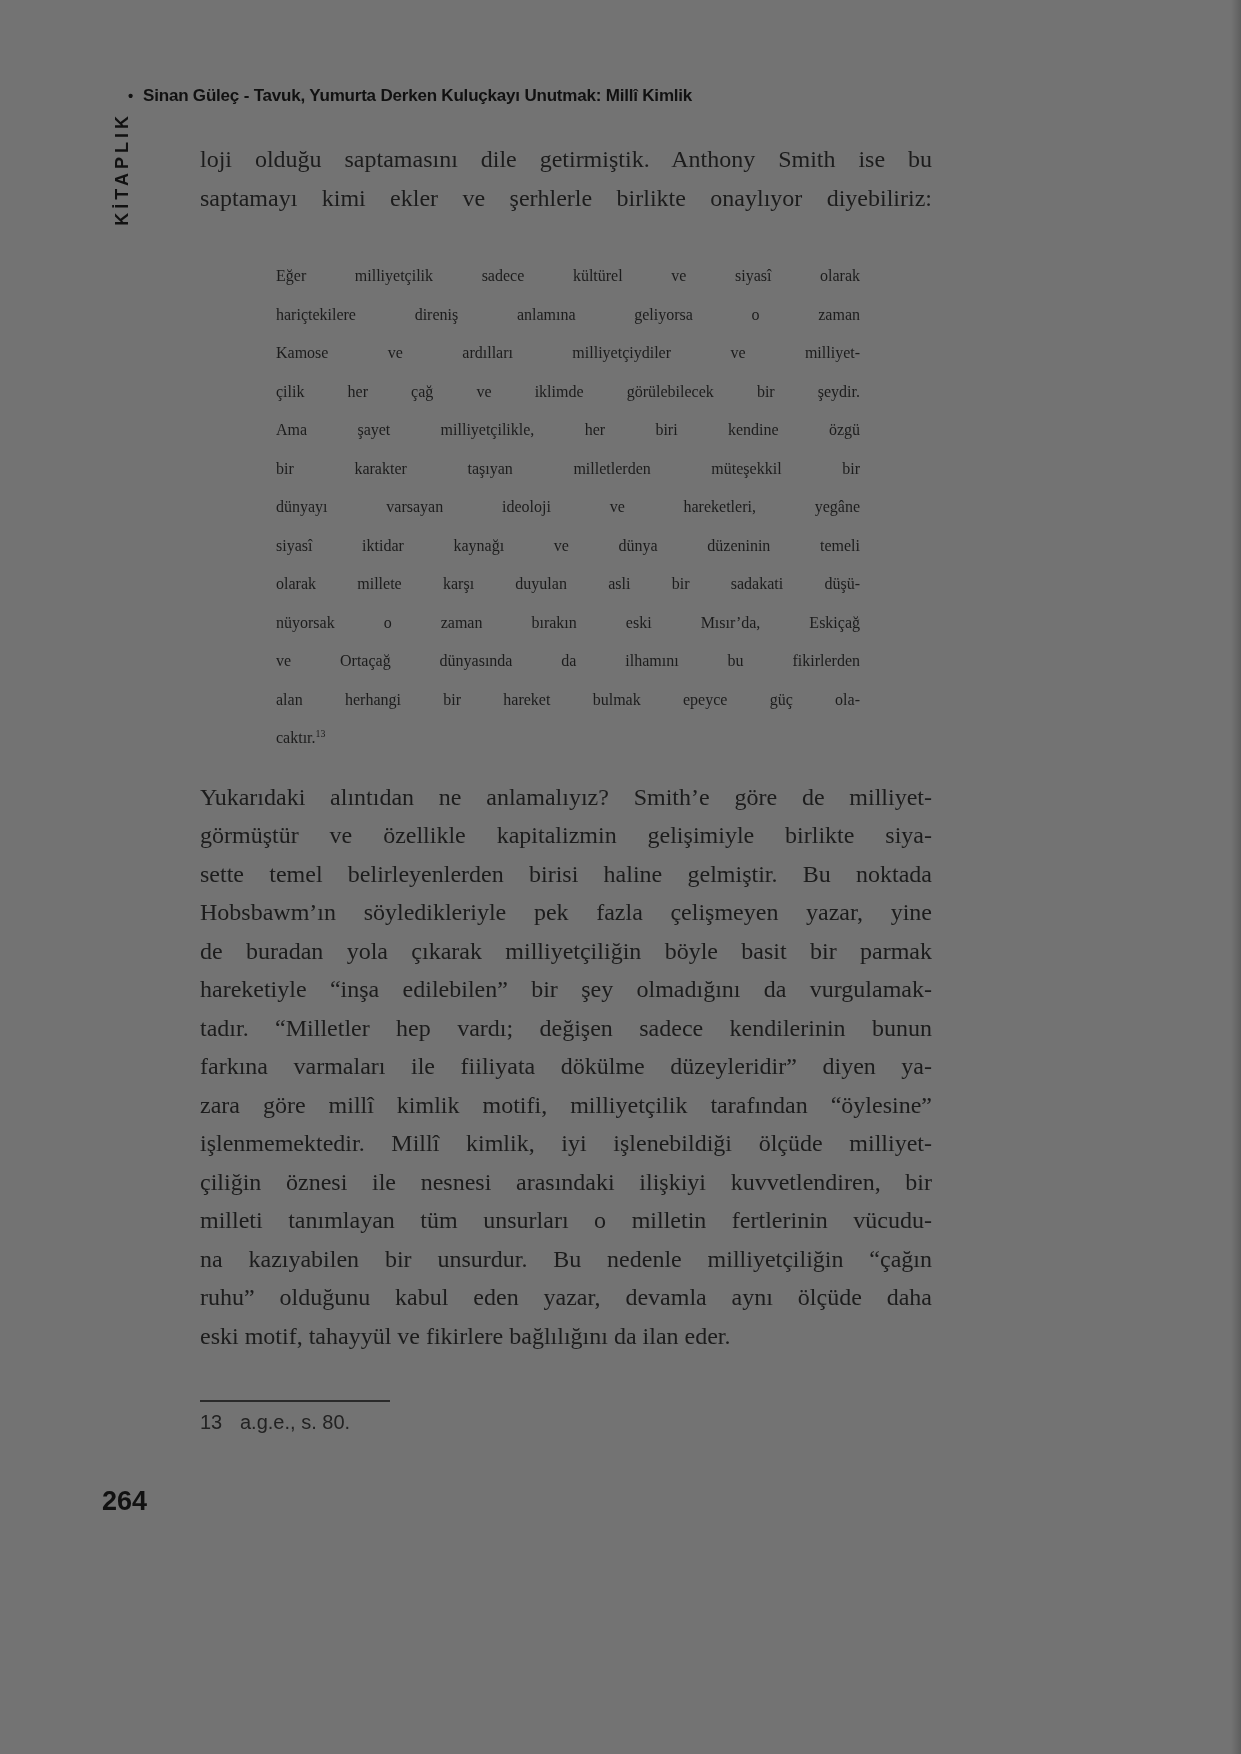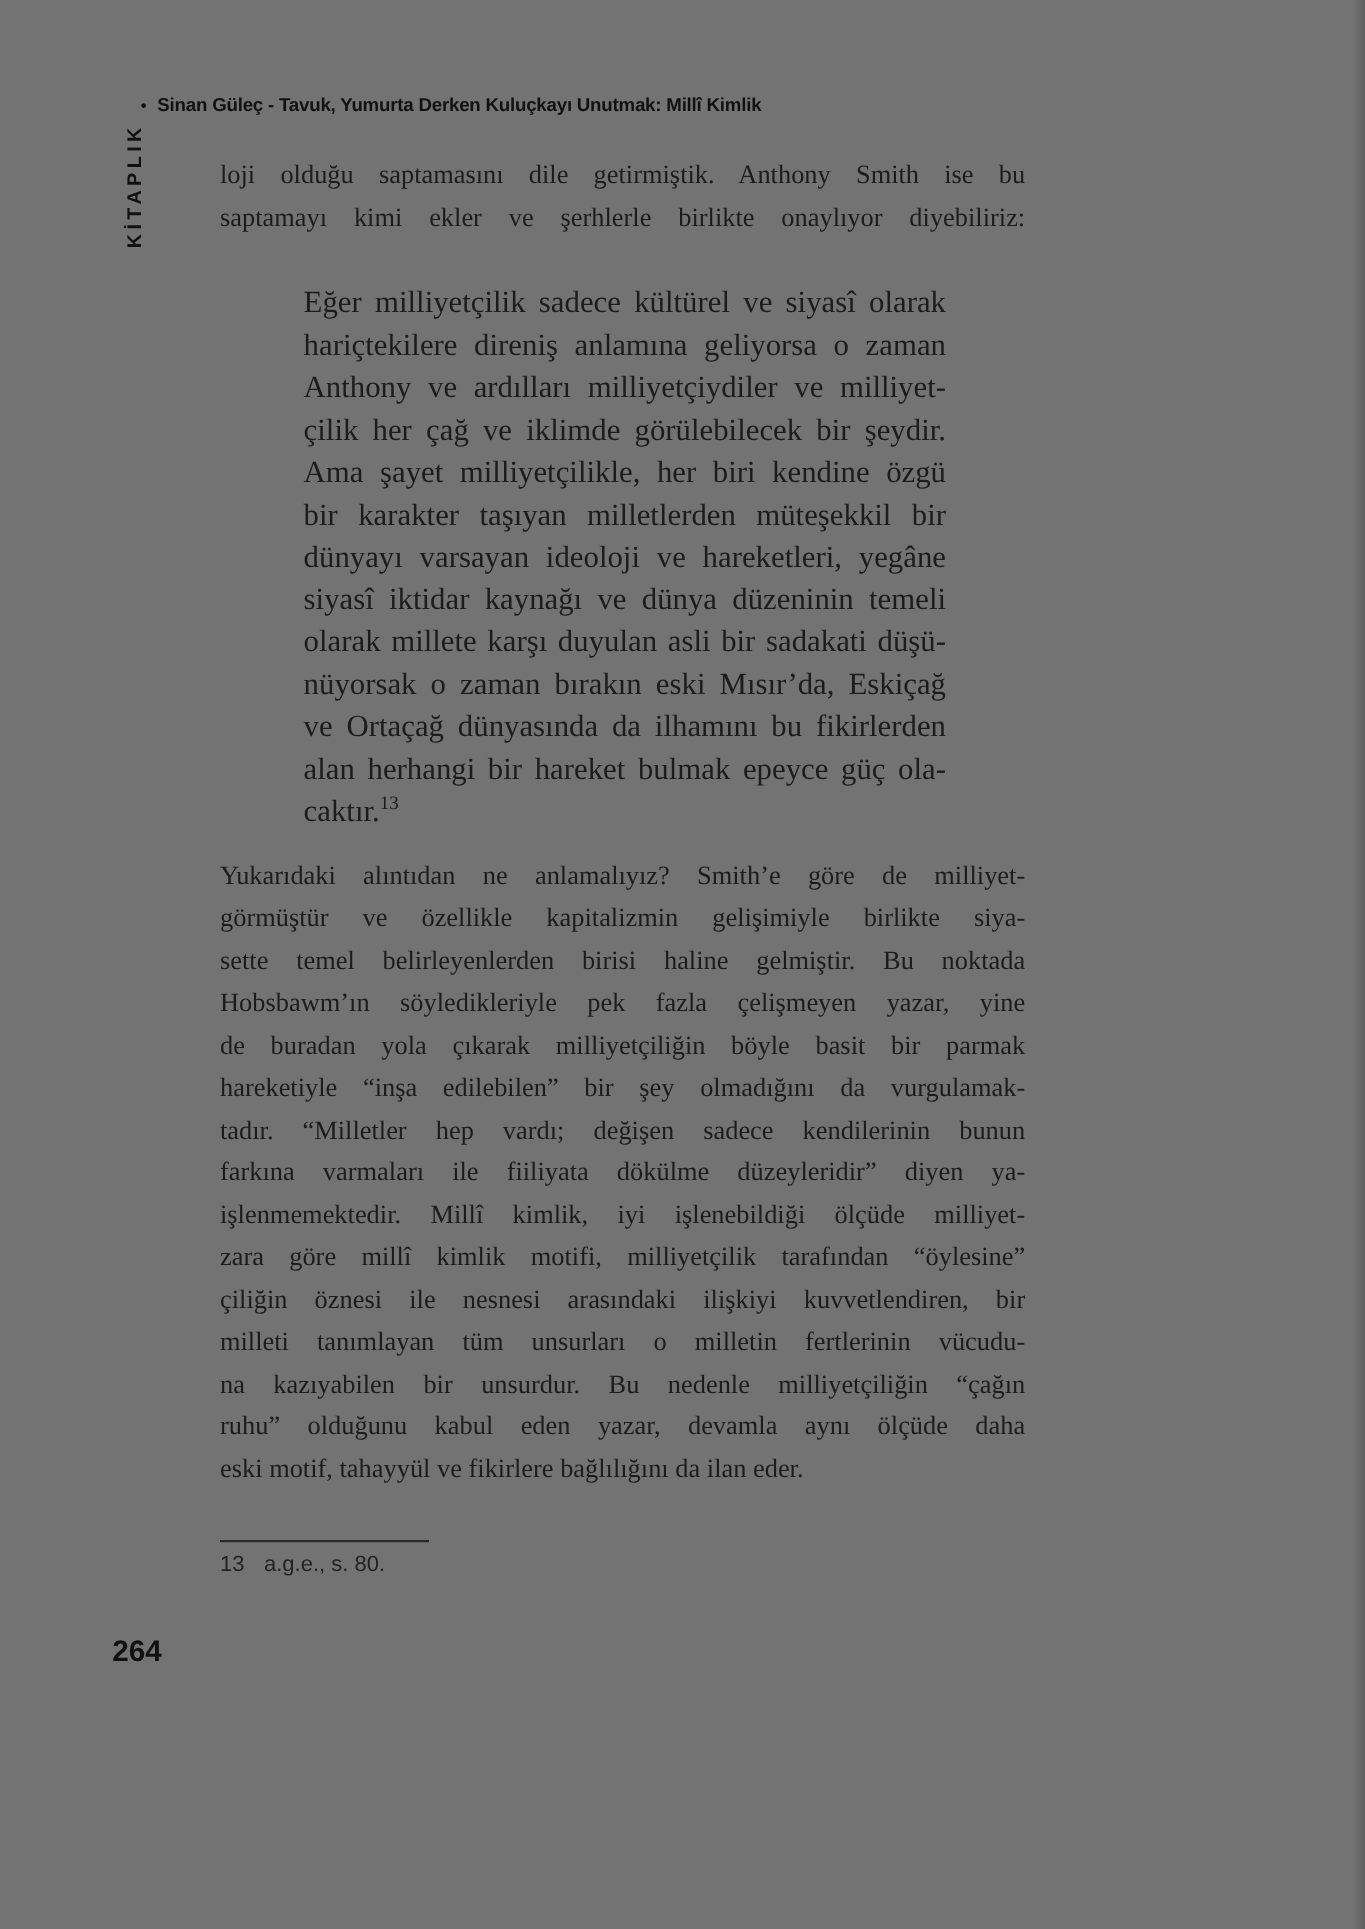--- a/index.html
+++ b/index.html
@@ -61,21 +61,21 @@
     text-align-last: justify;
     text-justify: inter-word;
   }
   .line.last {
     text-align: right;
     text-align-last: left;
   }
   .quote {
     margin: 40px 0 20px 76px;
     width: 584px;
-    font-size: 28px;
+    font-size: 16px;
   }
   sup.fn-ref {
     font-size: 0.62em;
     vertical-align: super;
     line-height: 0;
   }
   
   .footnote-area {
     position: absolute;
     left: 200px;
@@ -118,21 +118,21 @@
 
     <div class="para para1">
         <div class="line">loji olduğu saptamasını dile getirmiştik. Anthony Smith ise bu</div>
         <div class="line">saptamayı kimi ekler ve şerhlerle birlikte onaylıyor diyebiliriz:</div>
       </div>
 
     <div class="quote">
       <div>
           <div class="line">Eğer milliyetçilik sadece kültürel ve siyasî olarak</div>
           <div class="line">hariçtekilere direniş anlamına geliyorsa o zaman</div>
-          <div class="line">Anthony ve ardılları milliyetçiydiler ve milliyet-</div>
+          <div class="line">Kamose ve ardılları milliyetçiydiler ve milliyet-</div>
           <div class="line">çilik her çağ ve iklimde görülebilecek bir şeydir.</div>
           <div class="line">Ama şayet milliyetçilikle, her biri kendine özgü</div>
           <div class="line">bir karakter taşıyan milletlerden müteşekkil bir</div>
           <div class="line">dünyayı varsayan ideoloji ve hareketleri, yegâne</div>
           <div class="line">siyasî iktidar kaynağı ve dünya düzeninin temeli</div>
           <div class="line">olarak millete karşı duyulan asli bir sadakati düşü-</div>
           <div class="line">nüyorsak o zaman bırakın eski Mısır’da, Eskiçağ</div>
           <div class="line">ve Ortaçağ dünyasında da ilhamını bu fikirlerden</div>
           <div class="line">alan herhangi bir hareket bulmak epeyce güç ola-</div>
         </div>
@@ -143,22 +143,22 @@
 
     <div class="para para2">
         <div class="line">Yukarıdaki alıntıdan ne anlamalıyız? Smith’e göre de milliyet-</div>
         <div class="line">görmüştür ve özellikle kapitalizmin gelişimiyle birlikte siya-</div>
         <div class="line">sette temel belirleyenlerden birisi haline gelmiştir. Bu noktada</div>
         <div class="line">Hobsbawm’ın söyledikleriyle pek fazla çelişmeyen yazar, yine</div>
         <div class="line">de buradan yola çıkarak milliyetçiliğin böyle basit bir parmak</div>
         <div class="line">hareketiyle “inşa edilebilen” bir şey olmadığını da vurgulamak-</div>
         <div class="line">tadır. “Milletler hep vardı; değişen sadece kendilerinin bunun</div>
         <div class="line">farkına varmaları ile fiiliyata dökülme düzeyleridir” diyen ya-</div>
+        <div class="line">zara göre millî kimlik motifi, milliyetçilik tarafından “öylesine”</div>
         <div class="line">işlenmemektedir. Millî kimlik, iyi işlenebildiği ölçüde milliyet-</div>
-        <div class="line">zara göre millî kimlik motifi, milliyetçilik tarafından “öylesine”</div>
         <div class="line">çiliğin öznesi ile nesnesi arasındaki ilişkiyi kuvvetlendiren, bir</div>
         <div class="line">milleti tanımlayan tüm unsurları o milletin fertlerinin vücudu-</div>
         <div class="line">na kazıyabilen bir unsurdur. Bu nedenle milliyetçiliğin “çağın</div>
         <div class="line">ruhu” olduğunu kabul eden yazar, devamla aynı ölçüde daha</div>
       </div>
     <div class="line last">eski motif, tahayyül ve fikirlere bağlılığını da ilan eder.</div>
 
   </div>
 
   <div class="footnote-area">

